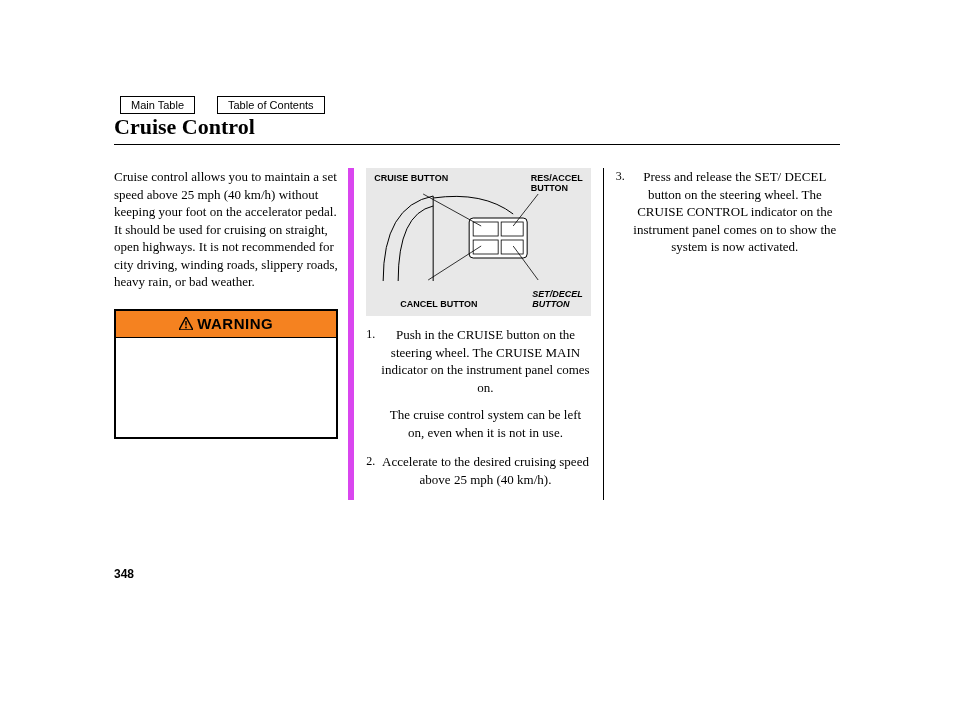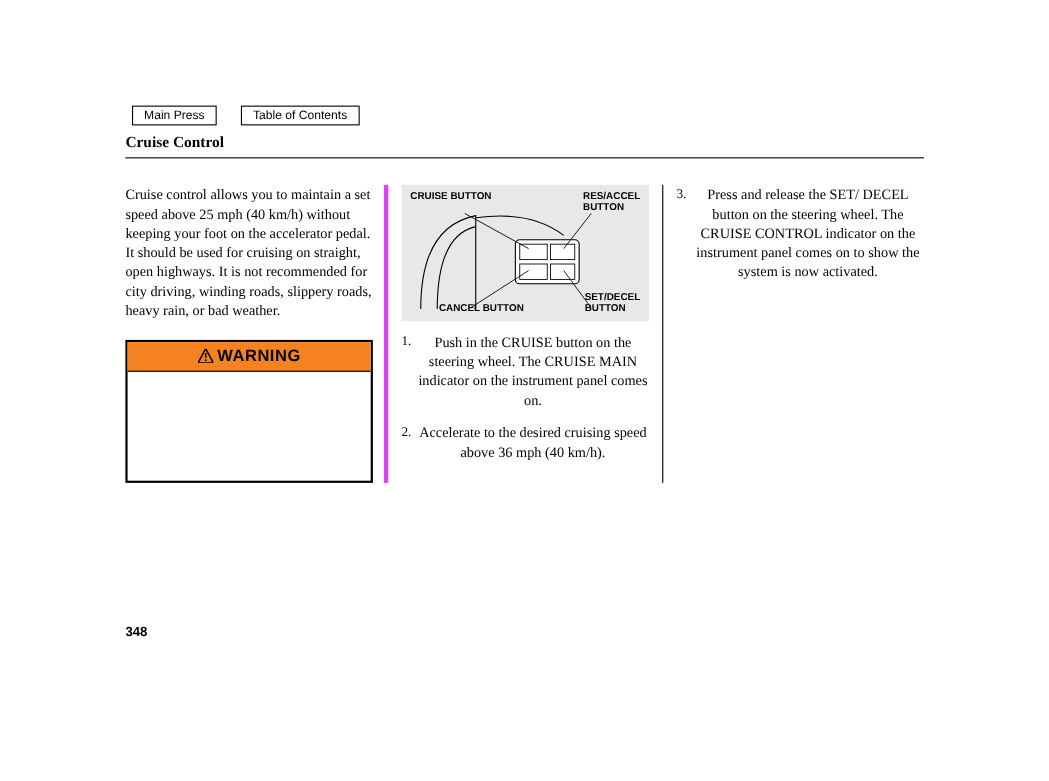--- a/index.html
+++ b/index.html
@@ -23,43 +23,43 @@
   .nav-btn {
     border: 1px solid #000;
     background: #fff;
     font-family: Arial, Helvetica, sans-serif;
     font-size: 11px;
     padding: 2px 10px;
     cursor: pointer;
   }
   .page-title {
     position: absolute;
-    top: 122px;
+    top: 112px;
     left: 114px;
     right: 114px;
     font-family: Georgia, serif;
     font-weight: bold;
-    font-size: 14px;
+    font-size: 22px;
     border-bottom: 1px solid #000;
     padding-bottom: 2px;
   }
   .content {
     position: absolute;
     top: 168px;
     left: 114px;
     right: 114px;
     display: flex;
     gap: 0;
   }
   .col {
     flex: 1;
     padding: 0 10px;
     min-width: 0;
   }
-  .col-1 { padding-left: 0; border-right: 4px solid #d946ef; }
+  .col-1 { padding-left: 0; border-right: 6px solid #d946ef; }
   .col-2 { border-right: 1px solid #000; padding-left: 12px; padding-right: 12px; }
   .col-3 { padding-left: 12px; padding-right: 0; }
   .intro-para { margin-bottom: 18px; }
   .warning-box {
     border: 2px solid #000;
     min-height: 130px;
   }
   .warning-header {
     background: #f58220;
     text-align: center;
@@ -83,33 +83,33 @@
     font-weight: bold;
     font-size: 13px;
     margin-bottom: 6px;
   }
   .diagram-box {
     background: #e8e8e8;
     border: none;
     padding: 6px 6px 6px 16px;
     margin-bottom: 10px;
     position: relative;
-    height: 124px;
+    height: 148px;
   }
   .diagram-label {
     font-family: Arial, Helvetica, sans-serif;
     font-size: 9px;
     font-weight: bold;
     position: absolute;
     line-height: 1.1;
   }
   .lbl-tl { top: 6px; left: 8px; }
   .lbl-tr { top: 6px; right: 8px; text-align: left; }
   .lbl-bl { bottom: 6px; left: 8px; margin-left: 26px; }
-  .lbl-br { bottom: 6px; right: 8px; text-align: left; }
+  .lbl-br { bottom: 6px; right: 8px; text-align: left; font-style: italic; }
   .diagram-svg {
     position: absolute;
     left: 0;
     right: 0;
     top: 18px;
     bottom: 24px;
     width: 100%;
     height: 100px;
   }
   ol.steps {
@@ -136,21 +136,21 @@
     font-family: Arial, Helvetica, sans-serif;
     font-weight: bold;
     font-size: 12px;
     text-align: right;
   }
 </style>
 </head>
 <body>
 
 <div class="header-buttons">
-  <button class="nav-btn">Main Press</button>
+  <button class="nav-btn">Main Table</button>
   <button class="nav-btn">Table of Contents</button>
 </div>
 
 <h1 class="page-title">Cruise Control</h1>
 
 <div class="content">
 
   <div class="col col-1">
     <p class="intro-para">Cruise control allows you to maintain a set speed above 25 mph (40 km/h) without keeping your foot on the accelerator pedal. It should be used for cruising on straight, open highways. It is not recommended for city driving, winding roads, slippery roads, heavy rain, or bad weather.</p>
     <div class="warning-box">
@@ -186,25 +186,26 @@
         <line x1="165" y1="8" x2="140" y2="40" stroke="#000" stroke-width="0.8"></line>
         <line x1="55" y1="94" x2="108" y2="60" stroke="#000" stroke-width="0.8"></line>
         <line x1="165" y1="94" x2="140" y2="60" stroke="#000" stroke-width="0.8"></line>
       </svg>
     </div>
     <ol class="steps">
       <li>
         <span class="num">1.</span>
         <span class="body">
           <span>Push in the CRUISE button on the steering wheel. The CRUISE MAIN indicator on the instrument panel comes on.</span>
+          <span class="sub-para" style="display:block">The cruise control system can be left on, even when it is not in use.</span>
         </span>
       </li>
       <li>
         <span class="num">2.</span>
-        <span class="body">Accelerate to the desired cruising speed above 36 mph (40 km/h).</span>
+        <span class="body">Accelerate to the desired cruising speed above 25 mph (40 km/h).</span>
       </li>
     </ol>
   </div>
 
   <div class="col col-3">
     <ol class="steps">
       <li>
         <span class="num">3.</span>
         <span class="body">Press and release the SET/ DECEL button on the steering wheel. The CRUISE CONTROL indicator on the instrument panel comes on to show the system is now activated.</span>
       </li>

